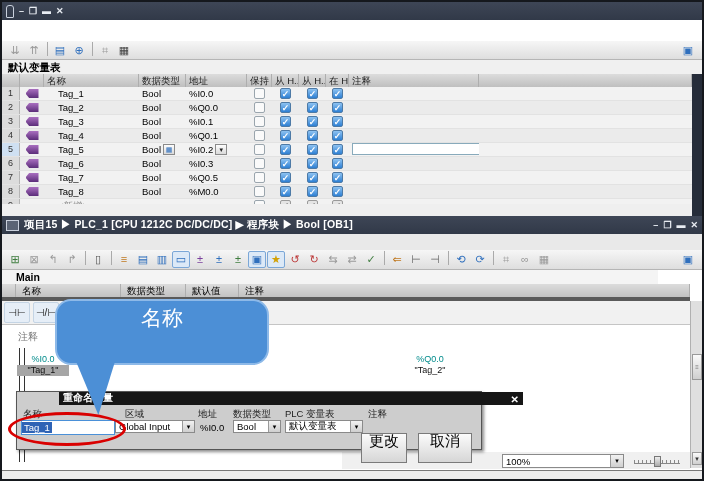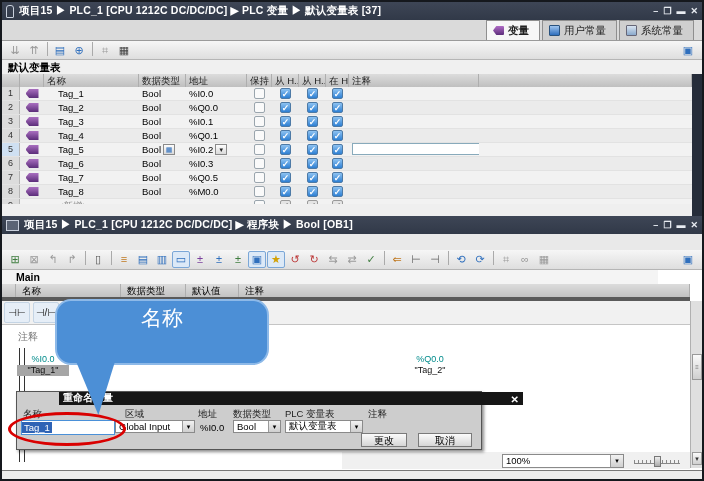--- a/index.html
+++ b/index.html
@@ -92,35 +92,35 @@
   #dlg-title .x{margin-left:auto;font-size:10px;cursor:default;}
   .dlg-h{position:absolute;top:16px;font-size:9.5px;color:#222;}
   .dlg-v{position:absolute;top:30px;font-size:9.5px;}
   .dlg-input{left:4px;top:28px;width:92px;height:13px;background:#fff;border:1px solid #4a90d8;
     font-size:9.5px;display:flex;align-items:center;}
   .dlg-input .selrange{background:#2f63b5;color:#fff;padding:0 2px;}
   .dlg-select{height:13px;background:#fff;border:1px solid #8a8a8a;font-size:9.5px;display:flex;align-items:center;box-sizing:border-box;}
   .dlg-select .val{flex:1;padding-left:3px;white-space:nowrap;overflow:hidden;}
   .dlg-select .dd{width:11px;height:11px;background:linear-gradient(#f2f2f2,#cfcfcf);border-left:1px solid #999;
     font-size:7px;line-height:11px;text-align:center;}
-  .dlg-btn{position:absolute;top:41px;height:14px;background:linear-gradient(#fbfbfb,#d6d6d6);border:1px solid #7a7a7a;
-    font-size:10px;text-align:center;line-height:13px;box-sizing:border-box;}
+  .dlg-btn{position:absolute;top:41px;height:30px;background:linear-gradient(#fbfbfb,#d6d6d6);border:1px solid #7a7a7a;
+    font-size:15px;text-align:center;line-height:13px;box-sizing:border-box;}
   
   #bubble{left:53px;top:297px;width:214px;height:66px;background:#4c8fd6;border:2px solid #8db9e8;border-radius:16px;
     z-index:8;color:#fff;text-align:center;font-size:21px;line-height:30px;box-sizing:border-box;padding-top:2px;}
   #bubble-tail{left:70px;top:359px;width:48px;height:54px;background:#4c8fd6;
     clip-path:polygon(8% 0,90% 0,55% 100%);z-index:8;}
   #red-oval{left:6px;top:410px;width:112px;height:28px;border:3px solid #d90000;border-radius:50%;z-index:9;}
   
   #w2-scroll{left:688px;top:299px;width:12px;height:167px;background:#dfdfdf;border-left:1px solid #b0b0b0;box-sizing:border-box;}
   #w2-thumb{position:absolute;left:1px;top:53px;width:10px;height:26px;background:linear-gradient(#fafafa,#cfcfcf);border:1px solid #999;box-sizing:border-box;font-size:6px;line-height:24px;text-align:center;color:#777;}
   #w2-down{position:absolute;left:1px;bottom:3px;width:10px;height:13px;background:linear-gradient(#fafafa,#cfcfcf);border:1px solid #999;box-sizing:border-box;font-size:7px;text-align:center;line-height:12px;color:#333;}
   #zoombar{left:340px;top:450px;width:348px;height:17px;background:#f0f0f0;display:flex;align-items:center;}
   #zoom-select{margin-left:160px;width:122px;height:14px;background:#fff;border:1px solid #8a8a8a;
-    display:flex;align-items:center;font-size:9.5px;box-sizing:border-box;}
+    display:flex;align-items:flex-end;font-size:9.5px;box-sizing:border-box;}
   #zoom-select .val{flex:1;padding-left:3px;}
   #zoom-select .dd{width:12px;height:12px;background:linear-gradient(#f2f2f2,#cfcfcf);border-left:1px solid #999;font-size:7px;line-height:12px;text-align:center;}
   #zoom-slider{margin-left:10px;width:46px;height:10px;position:relative;}
   #zoom-slider .track{position:absolute;left:0;right:0;top:7px;height:1px;background:#888;}
   #zoom-slider .ticks{position:absolute;left:0;right:0;top:4px;height:4px;
     background:repeating-linear-gradient(90deg,#888 0 1px,transparent 1px 4px);}
   #zoom-slider .thumb{position:absolute;left:20px;top:0;width:5px;height:9px;background:linear-gradient(#eee,#aaa);border:1px solid #777;}
   #statusbar{left:0;top:468px;width:700px;height:9px;background:#ececec;border-top:1px solid #777;}
   
   #watermark{left:400px;top:434px;width:300px;height:30px;z-index:10;display:flex;align-items:center;color:#b3b3b3;
@@ -129,43 +129,28 @@
   .wechat .b1{position:absolute;left:0;top:2px;width:17px;height:15px;background:#b3b3b3;border-radius:50% 50% 45% 45%;}
   .wechat .b2{position:absolute;left:12px;top:9px;width:12px;height:11px;background:#c3c3c3;border-radius:50%;}
 </style>
 </head>
 <body>
 
 <div id="stage">
 
   <div class="abs titlebar" style="top:0;">
     <span class="clip-ic"></span>
-    <span class="ttext">项目15 ▶ PLC_1 [CPU 1212C DC/DC/DC] ▶ PLC 变量 ▶ 默认变量表 [37]</span>
     <span class="winctl">
       <span>–</span>
       <span>❐</span>
       <span>▬</span>
       <span>✕</span>
     </span>
   </div>
 
-  <div class="abs" id="w1-tabstrip">
-    <span class="tab active">
-      <span class="tab-ic tag"></span>
-      <span>变量</span>
-    </span>
-    <span class="tab">
-      <span class="tab-ic user"></span>
-      <span>用户常量</span>
-    </span>
-    <span class="tab">
-      <span class="tab-ic sys"></span>
-      <span>系统常量</span>
-    </span>
-  </div>
 
   <div class="abs toolbar" id="w1-toolbar">
     <span style="display:flex;">
         <span class="tbi" style="color: rgb(154, 154, 154);">⇊</span>
         <span class="tbi" style="color: rgb(154, 154, 154);">⇈</span>
         <span class="tbsep"></span>
         <span class="tbi" style="color: rgb(47, 111, 189);">▤</span>
         <span class="tbi" style="color: rgb(47, 111, 189);">⊕</span>
         <span class="tbsep"></span>
         <span class="tbi" style="color: rgb(154, 154, 154);">⌗</span>

